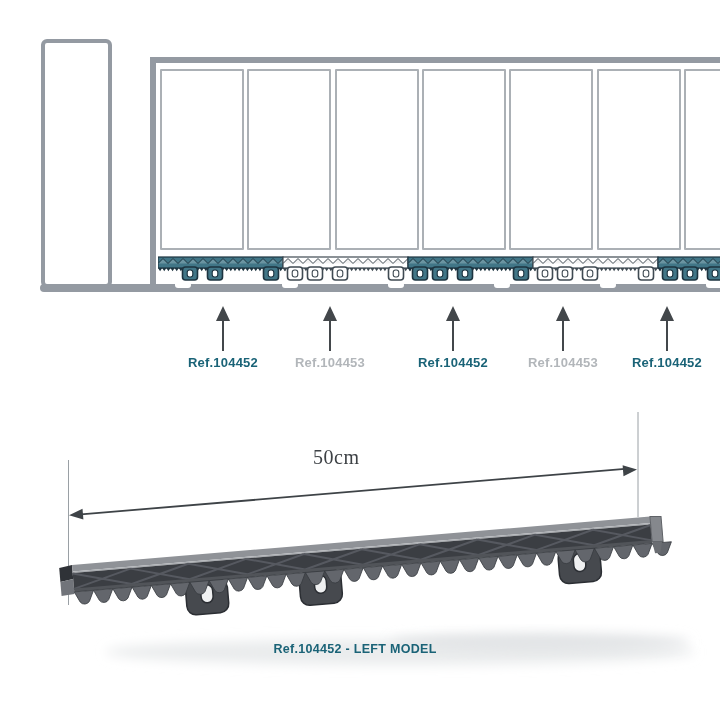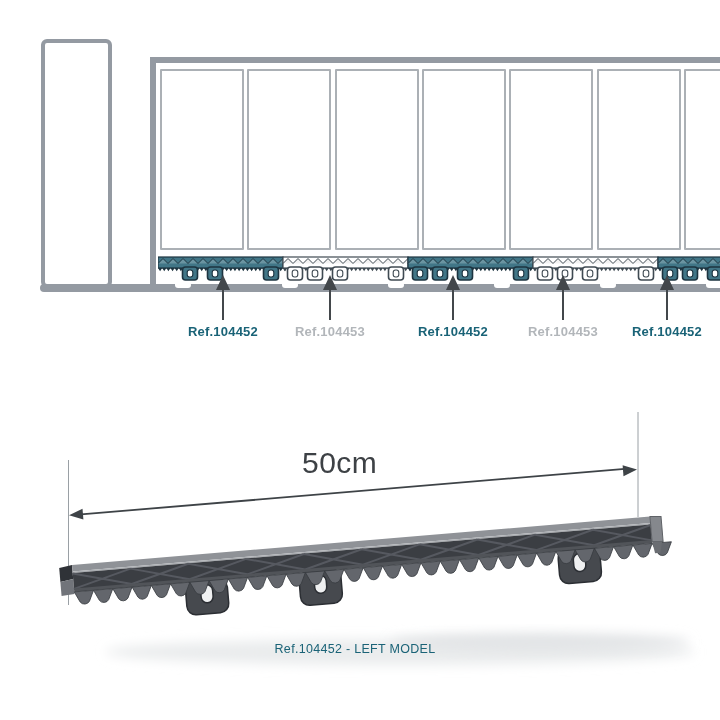--- a/index.html
+++ b/index.html
@@ -13,36 +13,36 @@
   .rail-notch{position:absolute;top:-2px;width:16px;height:6px;background:#ffffff;border-radius:3px;}
   .pillar{left:41px;top:39px;width:71px;height:249px;background:#ffffff;
           border:4px solid var(--structure-gray);border-radius:6px;box-sizing:border-box;}
   .frame-top{left:150px;top:57px;width:570px;height:6px;background:var(--structure-gray);}
   .frame-left{left:150px;top:57px;width:6px;height:234px;background:var(--structure-gray);}
   .gate-panel{position:absolute;top:69px;width:84px;height:181px;background:#ffffff;
               border:2px solid var(--panel-border);box-sizing:border-box;border-radius:1px;}
   #rack-svg{left:158px;top:255px;}
 
   
-  .pointer{position:absolute;top:275px;width:120px;height:70px;}
+  .pointer{position:absolute;top:306px;width:120px;height:70px;}
   .ptr-head{position:absolute;left:50%;top:0;transform:translateX(-50%);width:0;height:0;
             border-left:7.5px solid transparent;border-right:7.5px solid transparent;
             border-bottom:15px solid var(--arrow-dark);}
   .ptr-stem{position:absolute;left:50%;top:13px;transform:translateX(-50%);
             width:2px;height:32px;background:var(--arrow-dark);}
   .ref-label{position:absolute;top:49px;left:0;width:100%;text-align:center;
              font-size:13px;letter-spacing:.2px;white-space:nowrap;}
   .label-teal{color:var(--accent-teal);font-weight:bold;}
   .label-gray{color:var(--muted-gray);font-weight:bold;}
 
   
   #detail-svg{left:0;top:390px;}
   .ext-line{stroke:#9aa0a5;stroke-width:1;}
-  .dim-label{left:302px;top:446px;font-size:30px;color:var(--dim-text);letter-spacing:.5px;}
-  .caption{left:252px;top:642px;width:206px;text-align:center;font-size:12.5px;font-weight:normal;
+  .dim-label{left:313px;top:446px;font-size:20px;color:var(--dim-text);letter-spacing:.5px;font-family:Liberation Serif, serif;}
+  .caption{left:252px;top:642px;width:206px;text-align:center;font-size:12.5px;font-weight:bold;
            color:var(--accent-teal);letter-spacing:.3px;white-space:nowrap;}
 </style>
 </head>
 <body>
 
 <div class="page">
 
   <section>
 
     <div class="abs ground-rail">

